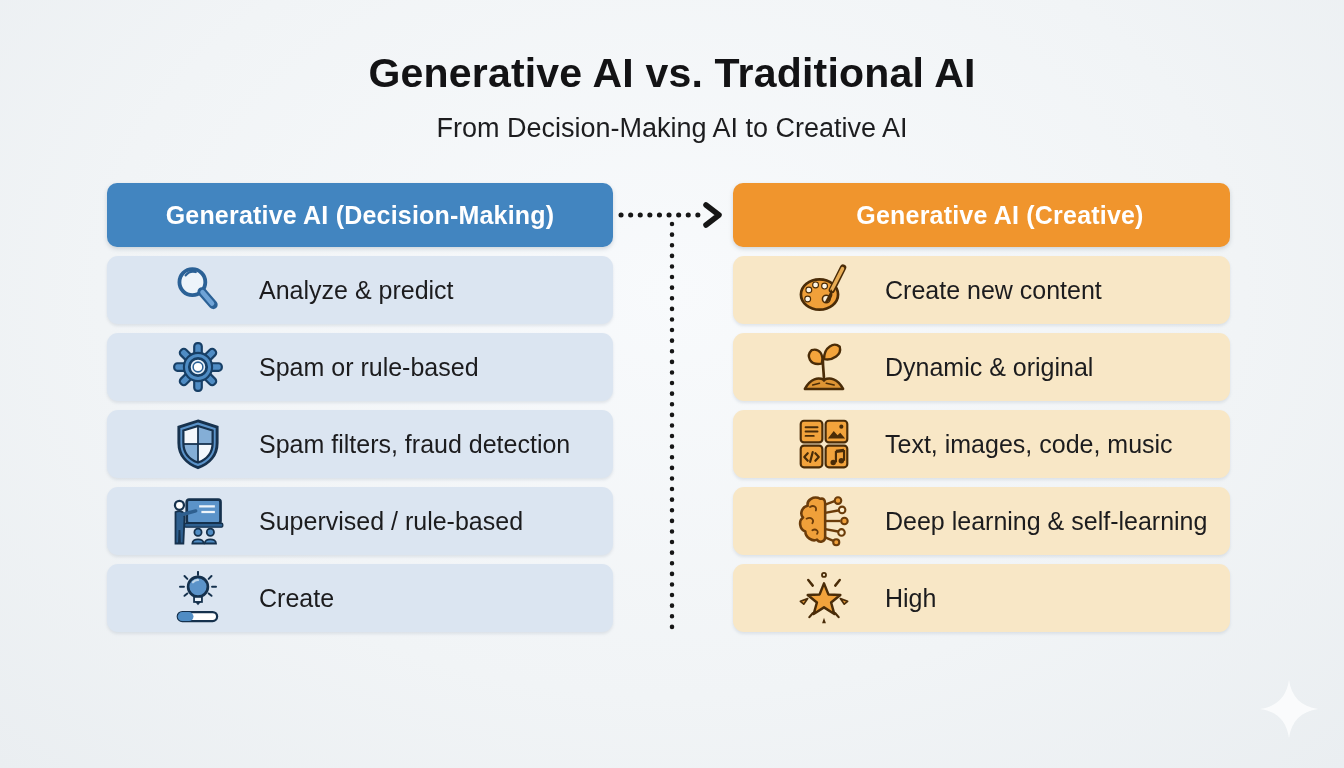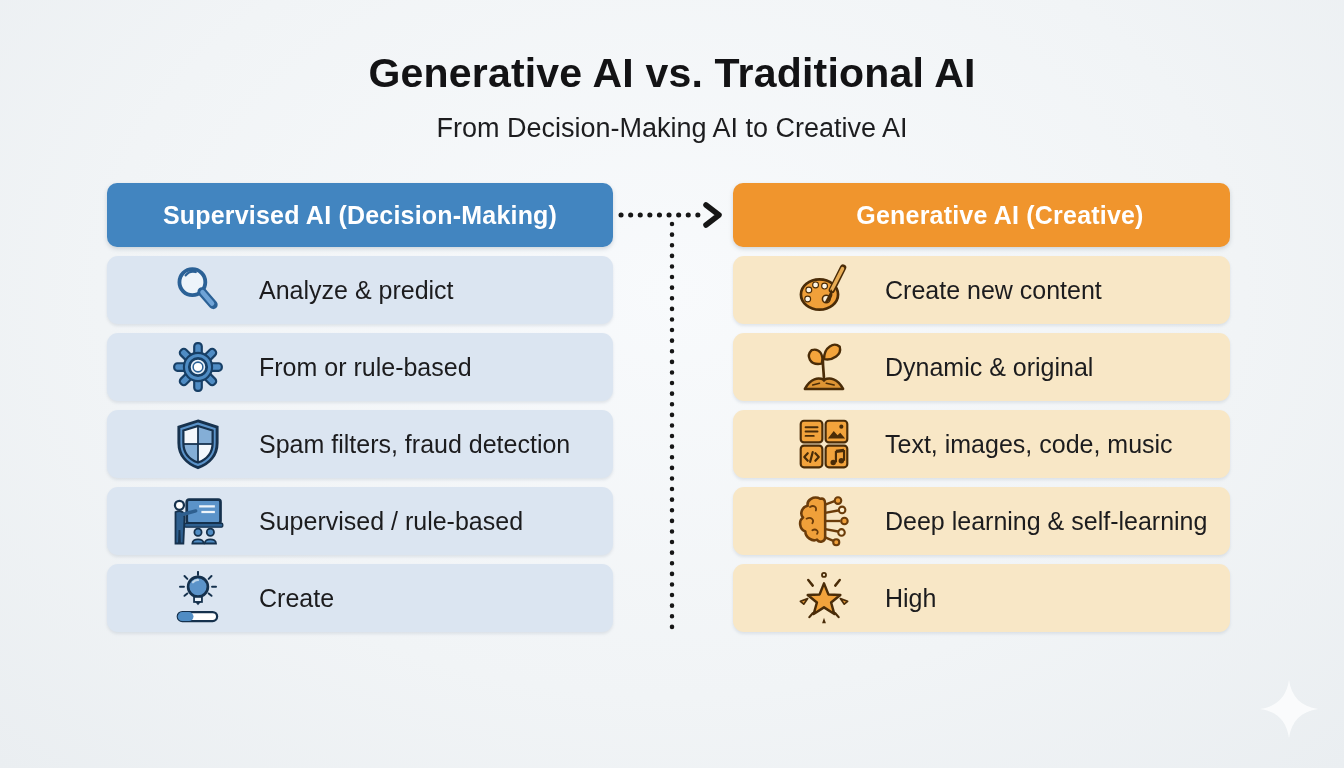--- a/index.html
+++ b/index.html
@@ -61,21 +61,21 @@
   <svg class="connector-h" width="112" height="32" viewBox="0 0 112 32">
     <line x1="5" y1="16" x2="88" y2="16" stroke="#161616" stroke-width="5" stroke-linecap="round" stroke-dasharray="0.1 9.5"></line>
     <path d="M90 6 L103 16 L90 26" stroke="#161616" stroke-width="5.5" fill="none" stroke-linecap="round" stroke-linejoin="round"></path>
   </svg>
 
   <svg class="connector-v" width="12" height="414" viewBox="0 0 12 414">
     <line x1="6" y1="4" x2="6" y2="410" stroke="#161616" stroke-width="4.5" stroke-linecap="round" stroke-dasharray="0.1 10.5"></line>
   </svg>
 
   <div class="column col-traditional">
-    <div class="col-header">Supervised AI (Decision-Making)</div>
+    <div class="col-header">Generative AI (Decision-Making)</div>
 
     <div class="row">
       <span class="icon-box">
         <svg width="54" height="54" viewBox="0 0 48 48">
           <circle cx="19" cy="17" r="11.5" fill="#edf4fa" stroke="#2b6196" stroke-width="3.4"></circle>
           <path d="M13 11 A8.5 8.5 0 0 1 22 8" stroke="#2b6196" stroke-width="2" fill="none" stroke-linecap="round"></path>
           <line x1="27.5" y1="25.5" x2="37.5" y2="37" stroke="#2b6196" stroke-width="8" stroke-linecap="round"></line>
           <line x1="28" y1="26" x2="36.5" y2="36" stroke="#6fa3d6" stroke-width="4" stroke-linecap="round"></line>
         </svg>
       </span>
@@ -89,21 +89,21 @@
             <rect x="20.5" y="2" width="7" height="44" rx="3"></rect>
             <rect x="20.5" y="2" width="7" height="44" rx="3" transform="rotate(45 24 24)"></rect>
             <rect x="20.5" y="2" width="7" height="44" rx="3" transform="rotate(90 24 24)"></rect>
             <rect x="20.5" y="2" width="7" height="44" rx="3" transform="rotate(135 24 24)"></rect>
           </g>
           <circle cx="24" cy="24" r="13" fill="#4f8cc4" stroke="#173f66" stroke-width="2"></circle>
           <circle cx="24" cy="24" r="8" fill="#eaf2fa" stroke="#173f66" stroke-width="2.6"></circle>
           <circle cx="24" cy="24" r="4.5" fill="#ffffff" stroke="#2b6196" stroke-width="1.4"></circle>
         </svg>
       </span>
-      <span class="row-label">From or rule-based</span>
+      <span class="row-label">Spam or rule-based</span>
     </div>
 
     <div class="row">
       <span class="icon-box">
         <svg width="54" height="54" viewBox="0 0 48 48">
           <defs>
               <clipPath id="shieldclip">
                 <path d="M24 8 L37 12 V23 C37 31.5 32 37.5 24 40.5 C16 37.5 11 31.5 11 23 V12 Z"></path>
               </clipPath>
             </defs>

